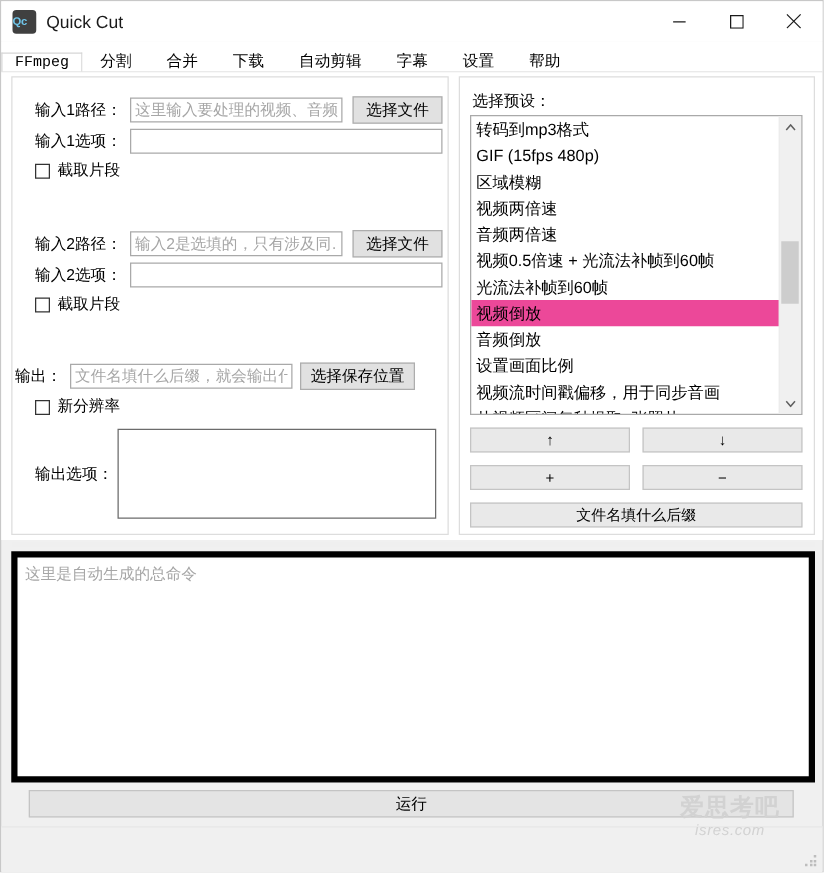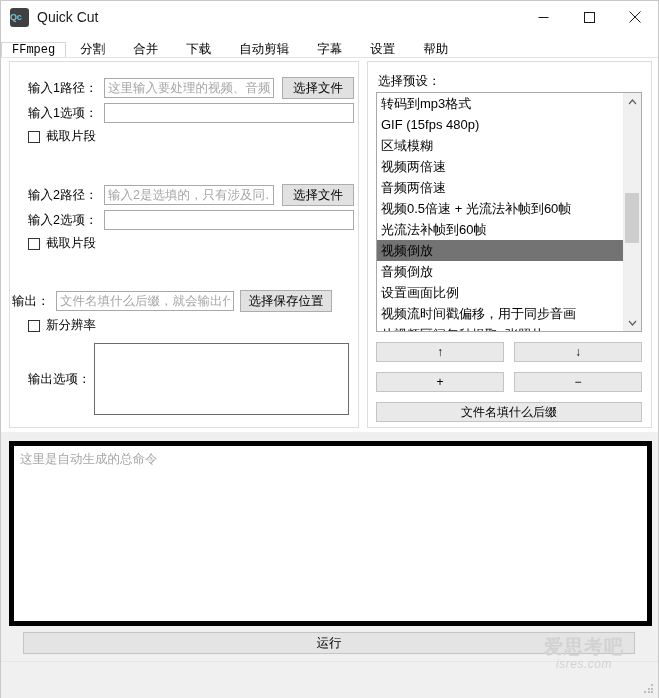--- a/index.html
+++ b/index.html
@@ -64,21 +64,21 @@
   .bigtext{width:255px;height:72px;box-sizing:border-box;border:1px solid #6b6b6b;background:#fff;
            resize:none;font-size:12.5px;padding:2px 3px;outline:none;
            font-family:"Liberation Sans","DejaVu Sans",sans-serif;}
 
   
   .preset-label{position:absolute;left:10px;top:11px;font-size:12.5px;}
   .listbox{position:absolute;left:8px;top:30px;width:266px;height:240px;box-sizing:border-box;
            border:1px solid #a9a9a9;background:#fff;overflow:hidden;}
   .list-inner{position:absolute;left:0;top:0;right:17px;top:0;bottom:0;overflow:hidden;}
   .litem{height:21px;line-height:21px;padding-left:4px;font-size:13px;color:#000;white-space:nowrap;}
-  .litem.sel{background:#737373;}
+  .litem.sel{background:#ec4899;}
   .vscroll{position:absolute;right:0;top:0;width:17px;height:100%;background:#f0f0f0;border-left:1px solid #ececec;}
   .arrowbtn{width:17px;height:17px;display:flex;align-items:center;justify-content:center;color:#606060;font-size:9px;}
   .thumb{position:absolute;left:1px;width:14px;top:100px;height:50px;background:#cdcdcd;}
   .vscroll .bottomarrow{position:absolute;bottom:0;left:0;}
 
   .pbtn{position:absolute;height:20px;box-sizing:border-box;border:1px solid #c4c4c4;background:#e9e9e9;
         display:flex;align-items:center;justify-content:center;font-size:12px;color:#000;}
   #pb-up{left:8px;top:280px;width:128px;}
   #pb-down{left:146px;top:280px;width:128px;}
   #pb-add{left:8px;top:310px;width:128px;}

